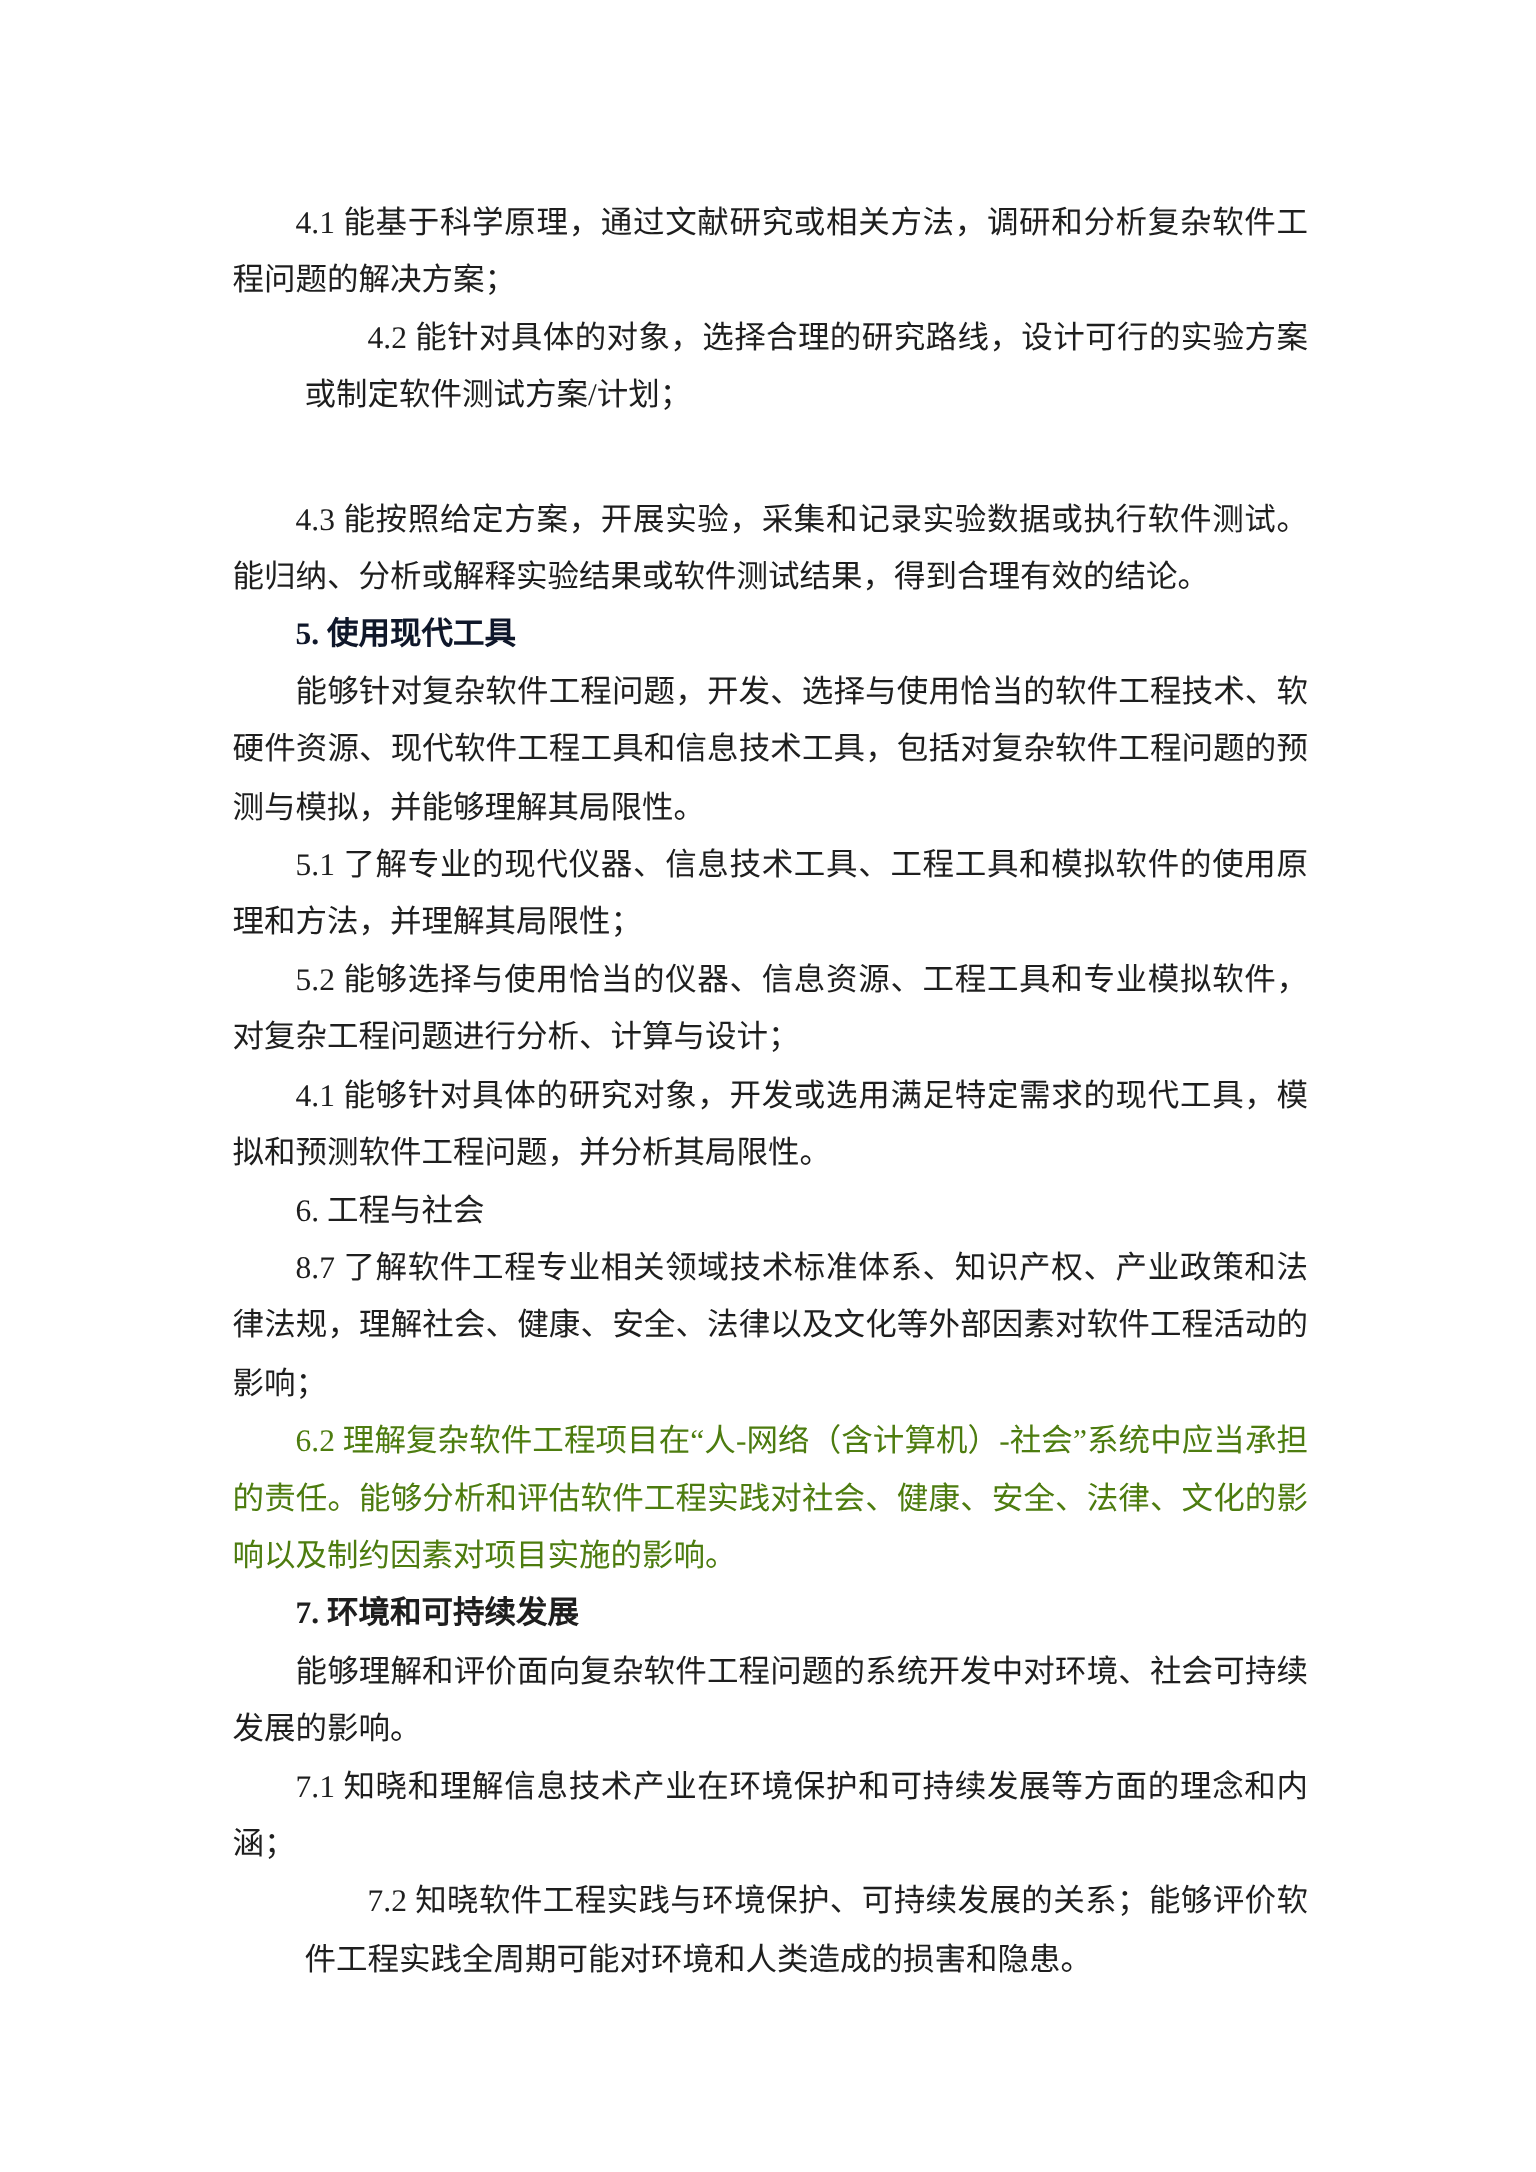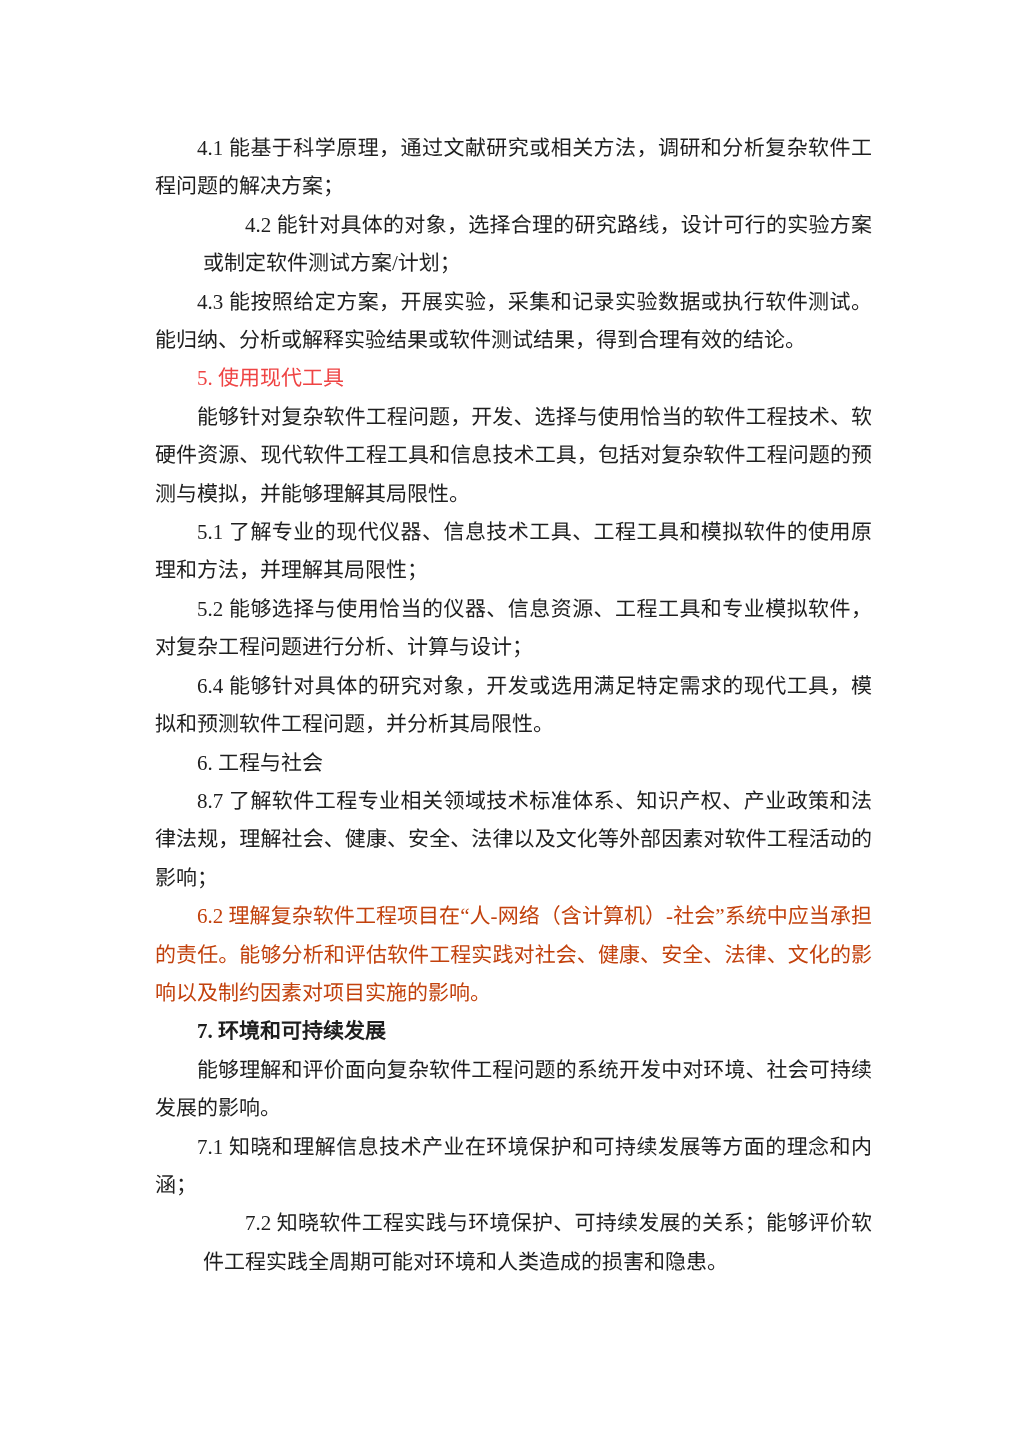--- a/index.html
+++ b/index.html
@@ -31,27 +31,27 @@
     word-break: break-all;
   }
 </style>
 </head>
 <body>
 
 <div class="page" style="background: rgb(255, 255, 255);">
   <div class="doc-body" id="doc-body">
       <p class="para" style="color: rgb(30, 30, 30);">4.1 能基于科学原理，通过文献研究或相关方法，调研和分析复杂软件工程问题的解决方案；</p>
       <p class="para" style="color: rgb(30, 30, 30); margin-left: 48px;">4.2 能针对具体的对象，选择合理的研究路线，设计可行的实验方案或制定软件测试方案/计划；</p>
-      <p class="para" style="color: rgb(30, 30, 30);">4.3 能按照给定方案，开展实验，采集和记录实验数据或执行软件测试。能归纳、分析或解释实验结果或软件测试结果，得到合理有效的结论。</p>
-      <p class="para" style="color: #ef4444;">5. 使用现代工具</p>
+      <p class="para" style="color: rgb(30, 30, 30); margin-top: 44px;">4.3 能按照给定方案，开展实验，采集和记录实验数据或执行软件测试。能归纳、分析或解释实验结果或软件测试结果，得到合理有效的结论。</p>
+      <p class="para" style="color: #0f172a; font-weight: bold;">5. 使用现代工具</p>
       <p class="para" style="color: rgb(30, 30, 30);">能够针对复杂软件工程问题，开发、选择与使用恰当的软件工程技术、软硬件资源、现代软件工程工具和信息技术工具，包括对复杂软件工程问题的预测与模拟，并能够理解其局限性。</p>
       <p class="para" style="color: rgb(30, 30, 30);">5.1 了解专业的现代仪器、信息技术工具、工程工具和模拟软件的使用原理和方法，并理解其局限性；</p>
       <p class="para" style="color: rgb(30, 30, 30);">5.2 能够选择与使用恰当的仪器、信息资源、工程工具和专业模拟软件，对复杂工程问题进行分析、计算与设计；</p>
-      <p class="para" style="color: rgb(30, 30, 30);">6.4 能够针对具体的研究对象，开发或选用满足特定需求的现代工具，模拟和预测软件工程问题，并分析其局限性。</p>
+      <p class="para" style="color: rgb(30, 30, 30);">4.1 能够针对具体的研究对象，开发或选用满足特定需求的现代工具，模拟和预测软件工程问题，并分析其局限性。</p>
       <p class="para" style="color: rgb(30, 30, 30);">6. 工程与社会</p>
       <p class="para" style="color: rgb(30, 30, 30);">8.7 了解软件工程专业相关领域技术标准体系、知识产权、产业政策和法律法规，理解社会、健康、安全、法律以及文化等外部因素对软件工程活动的影响；</p>
-      <p class="para" style="color: #c2410c;">6.2 理解复杂软件工程项目在“人-网络（含计算机）-社会”系统中应当承担的责任。能够分析和评估软件工程实践对社会、健康、安全、法律、文化的影响以及制约因素对项目实施的影响。</p>
+      <p class="para" style="color: #4d7c0f;">6.2 理解复杂软件工程项目在“人-网络（含计算机）-社会”系统中应当承担的责任。能够分析和评估软件工程实践对社会、健康、安全、法律、文化的影响以及制约因素对项目实施的影响。</p>
       <p class="para" style="color: rgb(30, 30, 30); font-weight: bold;">7. 环境和可持续发展</p>
       <p class="para" style="color: rgb(30, 30, 30);">能够理解和评价面向复杂软件工程问题的系统开发中对环境、社会可持续发展的影响。</p>
       <p class="para" style="color: rgb(30, 30, 30);">7.1 知晓和理解信息技术产业在环境保护和可持续发展等方面的理念和内涵；</p>
       <p class="para" style="color: rgb(30, 30, 30); margin-left: 48px;">7.2 知晓软件工程实践与环境保护、可持续发展的关系；能够评价软件工程实践全周期可能对环境和人类造成的损害和隐患。</p>
     </div>
 </div>
 
 </body></html>

